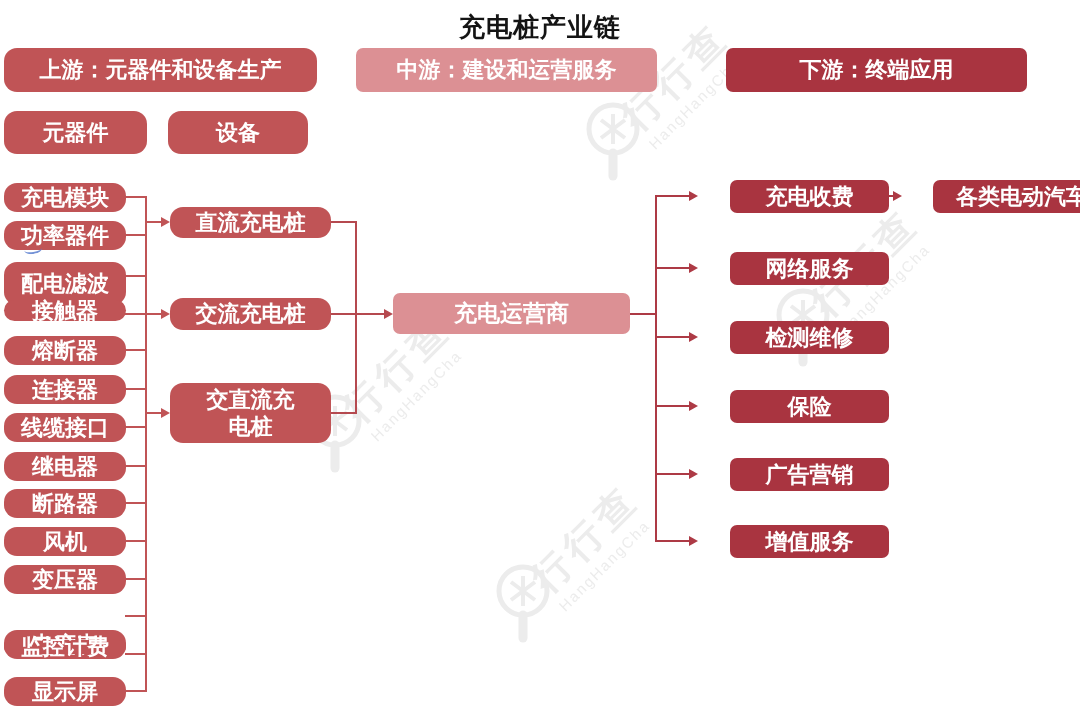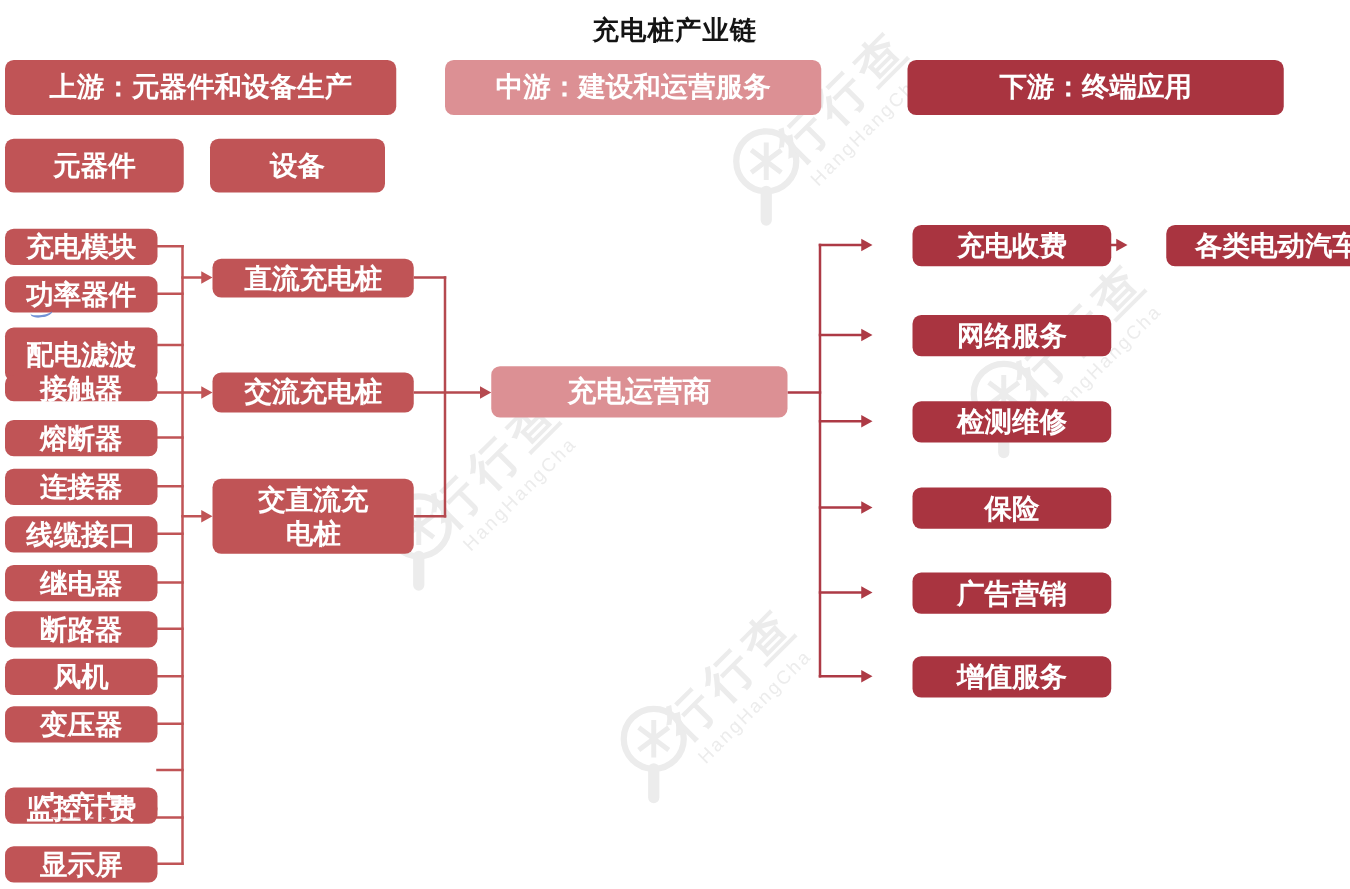--- a/index.html
+++ b/index.html
@@ -2,28 +2,28 @@
 <html style="--c-up: #C05456; --c-mid: #DC9094; --c-down: #A93440; --c-line-up: #C05456; --c-line-mid: #B5494F; --c-line-down: #AD3A45; --c-title: #141414; --c-wm: #ECECEC;"><head>
 <meta charset="utf-8">
 <style>
   html,body{margin:0;padding:0;background:#ffffff;}
   .canvas{
     position:relative;width:1080px;height:711px;background:#fff;overflow:hidden;
     font-family:"Liberation Sans","DejaVu Sans",sans-serif;
   }
   .title{
     position:absolute;left:0;top:10px;width:100%;text-align:center;
-    font-size:21px;font-weight:600;color:var(--c-title,#141414);letter-spacing:1px;
+    font-size:26px;font-weight:600;color:var(--c-title,#141414);letter-spacing:1px;
   }
   .box{
     position:absolute;display:flex;align-items:center;justify-content:center;
     color:#fff;font-weight:700;border-radius:7px;text-align:center;
     line-height:1.25;z-index:3;box-sizing:border-box;
   }
-  .up   {background:var(--c-up,#C05456);}
+  .up   {background:var(--c-up,#C05456);border-radius:13px;}
   .mid  {background:var(--c-mid,#DC9094);}
   .down {background:var(--c-down,#A93440);margin-left:31px;}
   .hdr  {font-size:22px;}
   .cat  {font-size:22px;}
   .node {font-size:22px;}
   .hline,.vline{position:absolute;z-index:1;}
   .hline{height:2px;}
   .vline{width:2px;}
   .l-up  {background:var(--c-line-up,#C05456);}
   .l-mid {background:var(--c-line-mid,#B5494F);}

